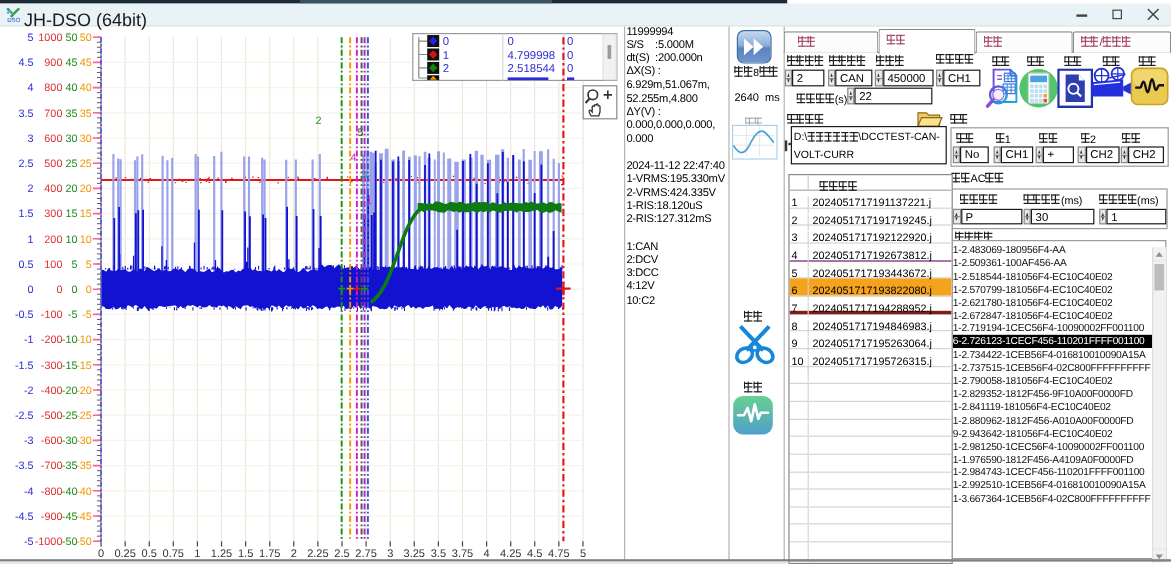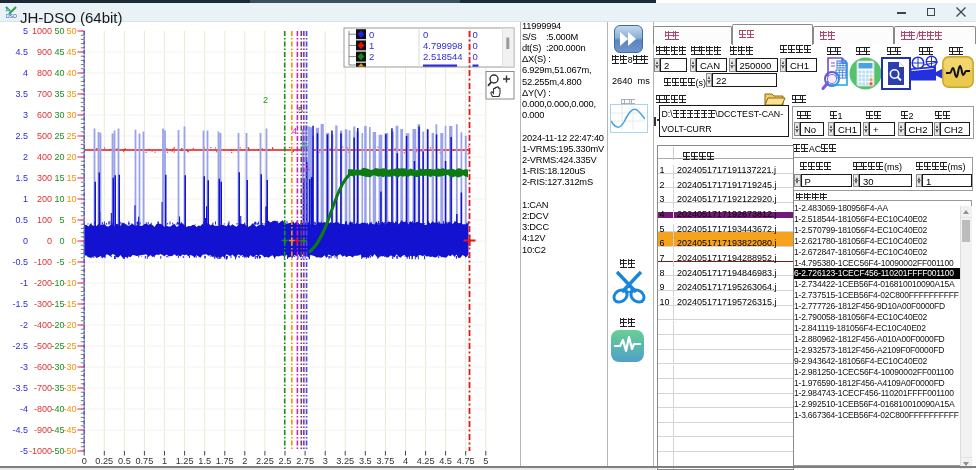--- a/index.html
+++ b/index.html
@@ -264,21 +264,21 @@
       <i></i>
     </div>
     <div class="inp" style="left:660.0px;top:57.5px;width:27px;height:14px">2</div>
 <div class="spin" style="left:689.5px;top:57.5px;height:14px">
       <i></i>
     </div>
     <div class="inp" style="left:696.0px;top:57.5px;width:31px;height:14px">CAN</div>
 <div class="spin" style="left:729px;top:57.5px;height:14px">
       <i></i>
     </div>
-    <div class="inp" style="left:735.5px;top:57.5px;width:42.5px;height:14px">250000</div>
+    <div class="inp" style="left:735.5px;top:57.5px;width:42.5px;height:14px">450000</div>
 <div class="spin" style="left:779.5px;top:57.5px;height:14px">
       <i></i>
     </div>
     <div class="inp" style="left:786.0px;top:57.5px;width:31px;height:14px">CH1</div>
 <div class="ab lbl" style="left:826.5px;top:46.5px"><i class="cj"></i><i class="cj"></i></div>
 <div class="ab lbl" style="left:855.5px;top:46.5px"><i class="cj"></i><i class="cj"></i></div>
 <div class="ab lbl" style="left:886.5px;top:46.5px"><i class="cj"></i><i class="cj"></i></div>
 <div class="ab lbl" style="left:918.5px;top:46.5px"><i class="cj"></i><i class="cj"></i></div>
 <div class="ab lbl" style="left:948.5px;top:46.5px"><i class="cj"></i><i class="cj"></i></div>
 <svg class="ab" style="left:820px;top:55px" width="32" height="36" viewBox="0 0 32 36">
@@ -401,33 +401,33 @@
     </div>
     <div class="inp" style="left:859.0px;top:173.5px;width:53px;height:13.5px">30</div>
 <div class="spin" style="left:915.5px;top:173.5px;height:13.5px">
       <i></i>
     </div>
     <div class="inp" style="left:922.0px;top:173.5px;width:50px;height:13.5px">1</div>
 <div class="ab lbl" style="left:796px;top:193px"><i class="cj"></i><i class="cj"></i><i class="cj"></i><i class="cj"></i></div>
 <div class="ab" style="left:791px;top:200px;width:181px;height:265.5px;border:1px solid #9a9a9a;background:#fff;overflow:hidden">
 <div style="font-size:8.5px;line-height:10.9px;padding:2px 0 0 2px;color:#111;letter-spacing:-0.2px">
         <div style="height:10.92px;white-space:nowrap">1-2.483069-180956F4-AA</div>
+        <div style="height:10.92px;white-space:nowrap">1-2.509361-100AF456-AA</div>
         <div style="height:10.92px;white-space:nowrap">1-2.518544-181056F4-EC10C40E02</div>
         <div style="height:10.92px;white-space:nowrap">1-2.570799-181056F4-EC10C40E02</div>
         <div style="height:10.92px;white-space:nowrap">1-2.621780-181056F4-EC10C40E02</div>
         <div style="height:10.92px;white-space:nowrap">1-2.672847-181056F4-EC10C40E02</div>
-        <div style="height:10.92px;white-space:nowrap">1-4.795380-1CEC56F4-10090002FF001100</div>
+        <div style="height:10.92px;white-space:nowrap">1-2.719194-1CEC56F4-10090002FF001100</div>
         <div style="height:10.92px;background:#000;color:#fff;white-space:nowrap">6-2.726123-1CECF456-110201FFFF001100</div>
         <div style="height:10.92px;white-space:nowrap">1-2.734422-1CEB56F4-016810010090A15A</div>
         <div style="height:10.92px;white-space:nowrap">1-2.737515-1CEB56F4-02C800FFFFFFFFFF</div>
-        <div style="height:10.92px;white-space:nowrap">1-2.777726-1812F456-9D10A00F0000FD</div>
         <div style="height:10.92px;white-space:nowrap">1-2.790058-181056F4-EC10C40E02</div>
+        <div style="height:10.92px;white-space:nowrap">1-2.829352-1812F456-9F10A00F0000FD</div>
         <div style="height:10.92px;white-space:nowrap">1-2.841119-181056F4-EC10C40E02</div>
         <div style="height:10.92px;white-space:nowrap">1-2.880962-1812F456-A010A00F0000FD</div>
-        <div style="height:10.92px;white-space:nowrap">1-2.932573-1812F456-A2109F0F0000FD</div>
         <div style="height:10.92px;white-space:nowrap">9-2.943642-181056F4-EC10C40E02</div>
         <div style="height:10.92px;white-space:nowrap">1-2.981250-1CEC56F4-10090002FF001100</div>
         <div style="height:10.92px;white-space:nowrap">1-1.976590-1812F456-A4109A0F0000FD</div>
         <div style="height:10.92px;white-space:nowrap">1-2.984743-1CECF456-110201FFFF001100</div>
         <div style="height:10.92px;white-space:nowrap">1-2.992510-1CEB56F4-016810010090A15A</div>
         <div style="height:10.92px;white-space:nowrap">1-3.667364-1CEB56F4-02C800FFFFFFFFFF</div>
       </div>
     </div>
 <div class="ab" style="left:959.5px;top:205.5px;width:12px;height:263.5px;background:#f1f1f1;border-left:1px solid #ddd">
 <div style="height:12px;border-bottom:1px solid #e5e5e5;position:relative">
@@ -436,24 +436,24 @@
 <div style="height:22px;background:#bcbcbc;margin:2px 1.5px"></div>
 <div style="position:absolute;bottom:0;left:0;right:0;height:12px;border-top:1px solid #e5e5e5">
         <span style="position:absolute;left:2.5px;top:4px;border-left:3px solid transparent;border-right:3px solid transparent;border-top:4px solid #8f8f8f"></span>
       </div>
     </div>
 <div class="ab" style="left:656.5px;top:144.5px;width:137px;height:325.5px;border:1px solid #888;background:#fff;overflow:hidden;color:#000">
       <div style="height:13.5px;border-bottom:1px solid #aaa;"><span style="display:inline-block;width:16.5px;border-right:1px solid #ccc;height:100%"></span><span style="padding-left:9px;font-size:9px"><i class="cj"></i><i class="cj"></i><i class="cj"></i><i class="cj"></i></span></div>
       <div style="height:14.66px;border-bottom:1px solid #d4d4d4;white-space:nowrap"><span style="display:inline-block;width:16.5px;height:100%;border-right:1px solid #d4d4d4;padding-left:2px;font-size:9px">1</span><span style="font-size:9px;padding-left:3px">2024051717191137221.j</span></div>
       <div style="height:14.66px;border-bottom:1px solid #d4d4d4;white-space:nowrap"><span style="display:inline-block;width:16.5px;height:100%;border-right:1px solid #d4d4d4;padding-left:2px;font-size:9px">2</span><span style="font-size:9px;padding-left:3px">2024051717191719245.j</span></div>
       <div style="height:14.66px;border-bottom:1px solid #d4d4d4;white-space:nowrap"><span style="display:inline-block;width:16.5px;height:100%;border-right:1px solid #d4d4d4;padding-left:2px;font-size:9px">3</span><span style="font-size:9px;padding-left:3px">2024051717192122920.j</span></div>
-      <div style="height:14.66px;border-bottom:6px solid #701a75;white-space:nowrap"><span style="display:inline-block;width:16.5px;height:100%;border-right:1px solid #d4d4d4;padding-left:2px;font-size:9px">4</span><span style="font-size:9px;padding-left:3px">2024051717192673812.j</span></div>
+      <div style="height:14.66px;border-bottom:1px solid #701a75;white-space:nowrap"><span style="display:inline-block;width:16.5px;height:100%;border-right:1px solid #d4d4d4;padding-left:2px;font-size:9px">4</span><span style="font-size:9px;padding-left:3px">2024051717192673812.j</span></div>
       <div style="height:14.66px;border-bottom:1px solid #d4d4d4;white-space:nowrap"><span style="display:inline-block;width:16.5px;height:100%;border-right:1px solid #d4d4d4;padding-left:2px;font-size:9px">5</span><span style="font-size:9px;padding-left:3px">2024051717193443672.j</span></div>
       <div style="height:14.66px;border-bottom:1px solid #d4d4d4;background:#f5a31d;white-space:nowrap"><span style="display:inline-block;width:16.5px;height:100%;border-right:1px solid #d4d4d4;padding-left:2px;font-size:9px">6</span><span style="font-size:9px;padding-left:3px">2024051717193822080.j</span></div>
-      <div style="height:14.66px;border-bottom:1px solid #7f1d1d;white-space:nowrap"><span style="display:inline-block;width:16.5px;height:100%;border-right:1px solid #d4d4d4;padding-left:2px;font-size:9px">7</span><span style="font-size:9px;padding-left:3px">2024051717194288952.j</span></div>
+      <div style="height:14.66px;border-bottom:3px solid #7f1d1d;white-space:nowrap"><span style="display:inline-block;width:16.5px;height:100%;border-right:1px solid #d4d4d4;padding-left:2px;font-size:9px">7</span><span style="font-size:9px;padding-left:3px">2024051717194288952.j</span></div>
       <div style="height:14.66px;border-bottom:1px solid #d4d4d4;white-space:nowrap"><span style="display:inline-block;width:16.5px;height:100%;border-right:1px solid #d4d4d4;padding-left:2px;font-size:9px">8</span><span style="font-size:9px;padding-left:3px">2024051717194846983.j</span></div>
       <div style="height:14.66px;border-bottom:1px solid #d4d4d4;white-space:nowrap"><span style="display:inline-block;width:16.5px;height:100%;border-right:1px solid #d4d4d4;padding-left:2px;font-size:9px">9</span><span style="font-size:9px;padding-left:3px">2024051717195263064.j</span></div>
       <div style="height:14.66px;border-bottom:1px solid #d4d4d4;white-space:nowrap"><span style="display:inline-block;width:16.5px;height:100%;border-right:1px solid #d4d4d4;padding-left:2px;font-size:9px">10</span><span style="font-size:9px;padding-left:3px">2024051717195726315.j</span></div>
       <div style="height:14.66px;border-bottom:1px solid #d4d4d4;white-space:nowrap"><span style="display:inline-block;width:16.5px;height:100%;border-right:1px solid #d4d4d4;padding-left:2px;font-size:9px"></span><span style="font-size:9px;padding-left:3px"></span></div>
       <div style="height:14.66px;border-bottom:1px solid #d4d4d4;white-space:nowrap"><span style="display:inline-block;width:16.5px;height:100%;border-right:1px solid #d4d4d4;padding-left:2px;font-size:9px"></span><span style="font-size:9px;padding-left:3px"></span></div>
       <div style="height:14.66px;border-bottom:1px solid #d4d4d4;white-space:nowrap"><span style="display:inline-block;width:16.5px;height:100%;border-right:1px solid #d4d4d4;padding-left:2px;font-size:9px"></span><span style="font-size:9px;padding-left:3px"></span></div>
       <div style="height:14.66px;border-bottom:1px solid #d4d4d4;white-space:nowrap"><span style="display:inline-block;width:16.5px;height:100%;border-right:1px solid #d4d4d4;padding-left:2px;font-size:9px"></span><span style="font-size:9px;padding-left:3px"></span></div>
       <div style="height:14.66px;border-bottom:1px solid #d4d4d4;white-space:nowrap"><span style="display:inline-block;width:16.5px;height:100%;border-right:1px solid #d4d4d4;padding-left:2px;font-size:9px"></span><span style="font-size:9px;padding-left:3px"></span></div>
       <div style="height:14.66px;border-bottom:1px solid #d4d4d4;white-space:nowrap"><span style="display:inline-block;width:16.5px;height:100%;border-right:1px solid #d4d4d4;padding-left:2px;font-size:9px"></span><span style="font-size:9px;padding-left:3px"></span></div>
       <div style="height:14.66px;border-bottom:1px solid #d4d4d4;white-space:nowrap"><span style="display:inline-block;width:16.5px;height:100%;border-right:1px solid #d4d4d4;padding-left:2px;font-size:9px"></span><span style="font-size:9px;padding-left:3px"></span></div>

